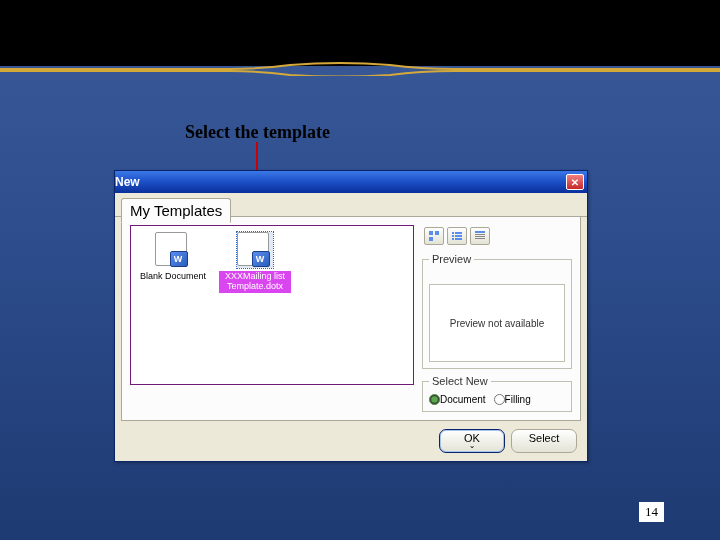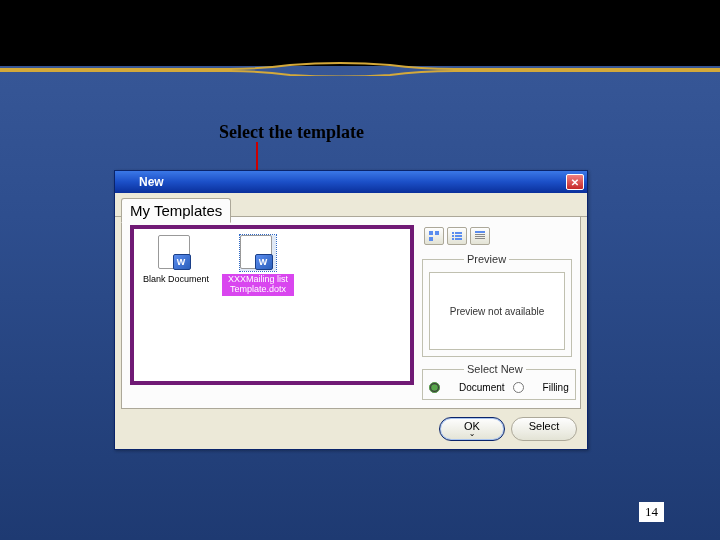--- a/index.html
+++ b/index.html
@@ -34,21 +34,20 @@
     pointer-events: none;
   }
   .annotation {
     position: absolute;
     top: 122px;
     left: 185px;
     font-family: "Times New Roman", serif;
     font-size: 18px;
     color: #000;
     font-weight: bold;
-    margin-left: 34px;
   }
   .slide-number {
     position: absolute;
     bottom: 18px;
     right: 56px;
     background: #fff;
     color: #000;
     font-family: "Times New Roman", serif;
     font-size: 13px;
     padding: 2px 6px;
@@ -72,21 +71,21 @@
     font-size: 11px;
     box-shadow: 1px 1px 3px rgba(0,0,0,0.3);
   }
   .titlebar {
     height: 22px;
     background: linear-gradient(180deg, #3b78e7 0%, #1b4fc7 50%, #0a2f9a 100%);
     color: #fff;
     display: flex;
     align-items: center;
     justify-content: space-between;
-    padding: 0 3px 0 24px;
+    padding: 0 3px 0 0;
     font-weight: bold;
     font-size: 12px;
   }
   .close-btn {
     width: 18px;
     height: 16px;
     background: linear-gradient(180deg, #f08080, #c62828);
     border: 1px solid #fff;
     border-radius: 2px;
     color: #fff;
@@ -121,21 +120,21 @@
     gap: 8px;
     background: #fcfcfc;
     margin: 0 6px;
     border-left: 1px solid #aca899;
     border-right: 1px solid #aca899;
     border-bottom: 1px solid #aca899;
   }
   .left-pane {
     flex: 1;
     background: #fff;
-    border: 4px solid #701a75;
+    border: 1px solid #701a75;
     height: 160px;
     padding: 6px;
     display: flex;
     gap: 10px;
     align-items: flex-start;
   }
   .template-item {
     width: 72px;
     text-align: center;
     font-size: 9px;
@@ -222,58 +221,57 @@
   .view-btn svg { width: 12px; height: 12px; }
   .fieldset {
     border: 1px solid #c0c0b0;
     padding: 4px 6px 6px;
     font-size: 11px;
   }
   .fieldset-legend {
     font-size: 11px;
     color: #333;
     padding: 0 3px;
-    margin-left: 35px;
   }
   .preview-box {
     height: 78px;
     border: 1px solid #c0c0b0;
     display: flex;
     align-items: center;
     justify-content: center;
     background: #fff;
     font-size: 10px;
     color: #333;
-    margin-top: 3px;
+    margin-top: 15px;
   }
   .radio-row {
     display: flex;
     gap: 8px;
     margin-top: 3px;
     font-size: 10px;
   }
   .radio-row label {
     display: flex;
     align-items: center;
-    gap: 19px;
+    gap: 0;
     cursor: pointer;
   }
   .dialog-footer {
     display: flex;
     justify-content: flex-end;
     gap: 6px;
     padding: 8px 10px;
     background: #ece9d8;
   }
   .btn {
     min-width: 66px;
     padding: 2px 8px;
     background: linear-gradient(180deg, #fefefe, #e3e3d5);
     border: 1px solid #aca899;
-    border-radius: 12px;
+    border-radius: 7px;
     font-size: 11px;
     cursor: pointer;
     text-align: center;
     position: relative;
   }
   .btn.default {
     border: 1px solid #0a246a;
     box-shadow: inset 0 0 0 1px #a8c3ee;
   }
   .btn.default .chev {

